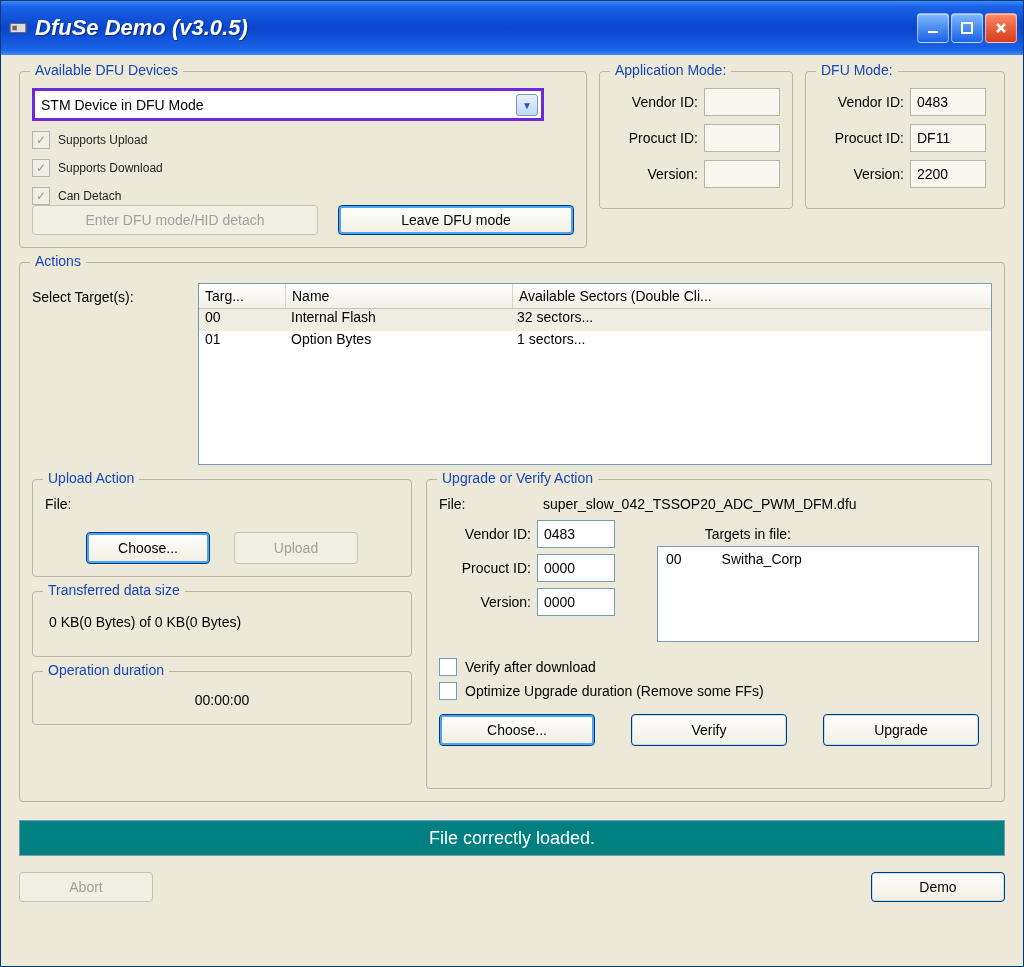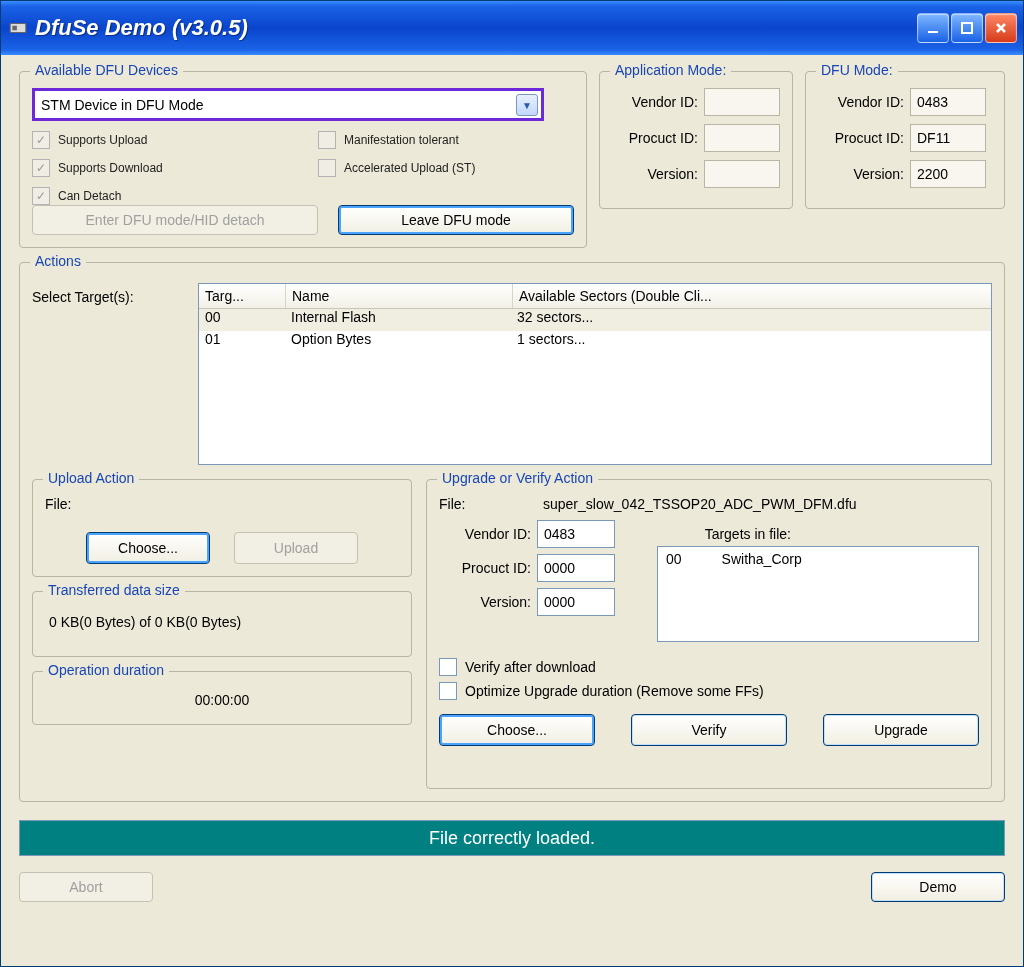--- a/index.html
+++ b/index.html
@@ -257,30 +257,20 @@
             </div>
             <div class="check-row">
               <span class="check disabled">✓</span>
               <span class="lbl">Supports Download</span>
             </div>
             <div class="check-row">
               <span class="check disabled">✓</span>
               <span class="lbl">Can Detach</span>
             </div>
           </div>
-          <div class="col">
-            <div class="check-row">
-              <span class="check disabled"></span>
-              <span class="lbl">Manifestation tolerant</span>
-            </div>
-            <div class="check-row">
-              <span class="check disabled"></span>
-              <span class="lbl">Accelerated Upload (ST)</span>
-            </div>
-          </div>
         </div>
 
         <div style="display:flex;gap:20px;margin-top:0;">
           <div class="btn disabled" style="min-width:260px;">Enter DFU mode/HID detach</div>
           <div class="btn highlight" style="min-width:210px;">Leave DFU mode</div>
         </div>
       </div>
 
       <div class="group mode-box">
         <div class="legend">Application Mode:</div>

